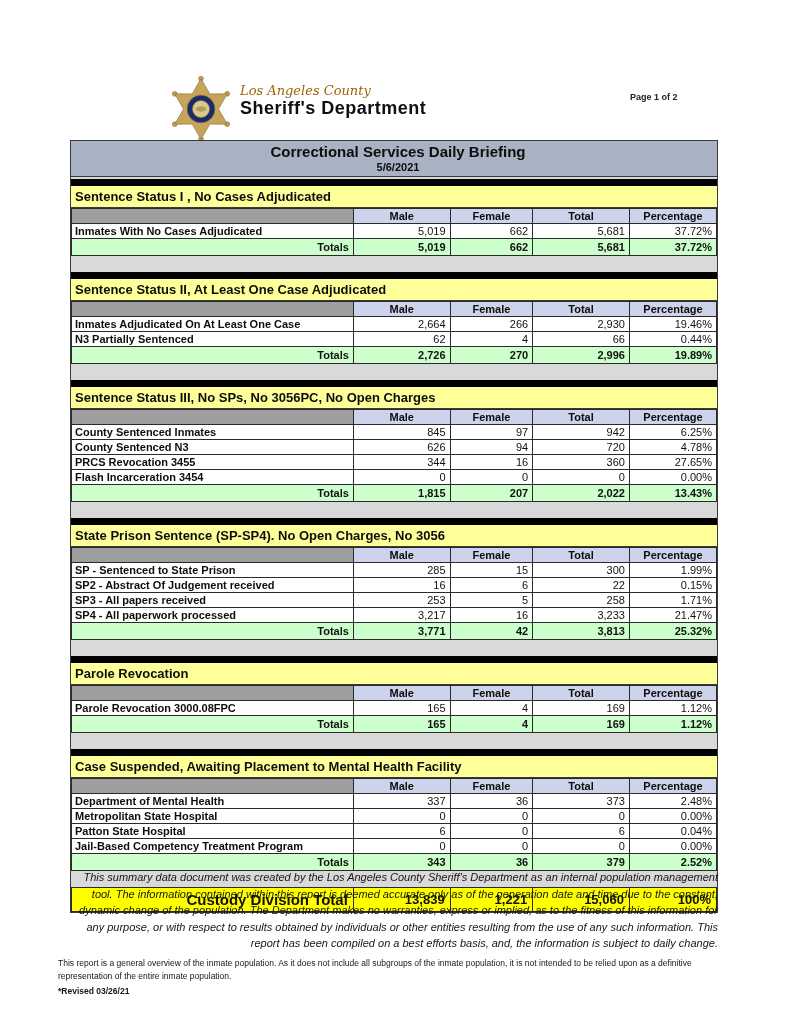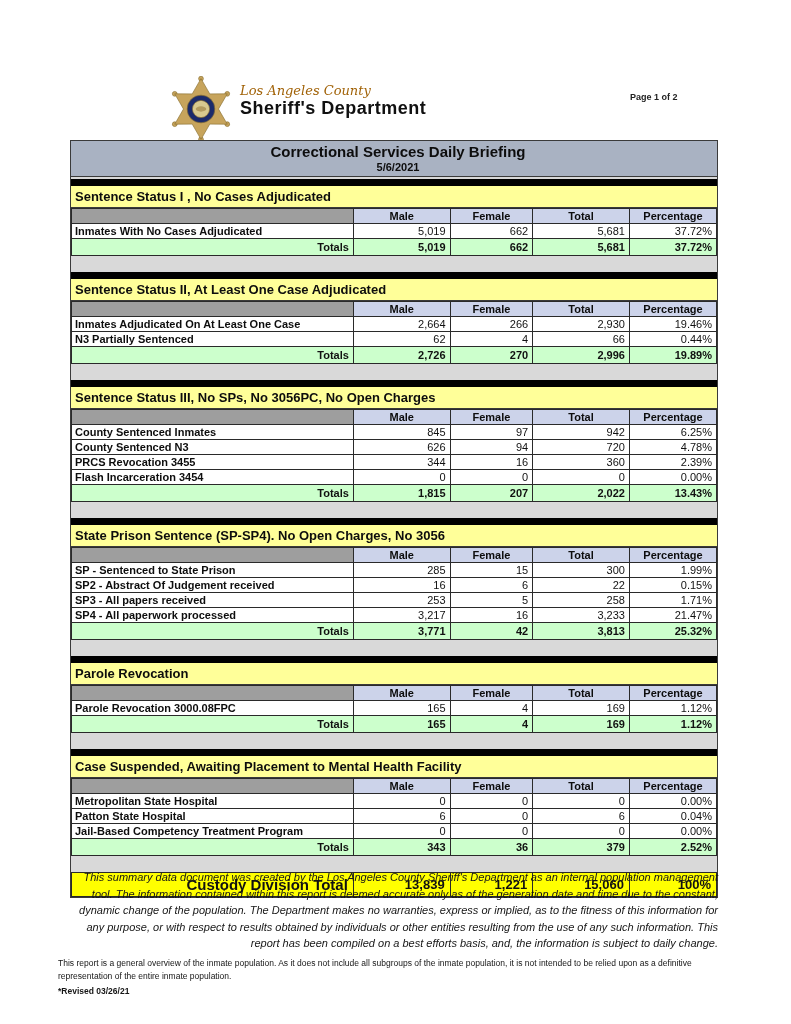--- a/index.html
+++ b/index.html
@@ -197,21 +197,21 @@
                 <td class="num">626</td>
                 <td class="num">94</td>
                 <td class="num">720</td>
                 <td class="num">4.78%</td>
               </tr>
               <tr>
                 <td class="lbl">PRCS Revocation 3455</td>
                 <td class="num">344</td>
                 <td class="num">16</td>
                 <td class="num">360</td>
-                <td class="num">2.39%</td>
+                <td class="num">27.65%</td>
               </tr>
               <tr>
                 <td class="lbl">Flash Incarceration 3454</td>
                 <td class="num">0</td>
                 <td class="num">0</td>
                 <td class="num">0</td>
                 <td class="num">0.00%</td>
               </tr>
               <tr class="totrow">
                 <td class="tot-lbl">Totals</td>
@@ -324,20 +324,27 @@
               <col class="col-w-total">
               <col class="col-w-pct">
             </colgroup>
             <tbody>
               <tr>
                 <th class="lbl-hd"></th>
                 <th class="col-hd">Male</th>
                 <th class="col-hd">Female</th>
                 <th class="col-hd">Total</th>
                 <th class="col-hd">Percentage</th>
+              </tr>
+              <tr>
+                <td class="lbl">Department of Mental Health</td>
+                <td class="num">337</td>
+                <td class="num">36</td>
+                <td class="num">373</td>
+                <td class="num">2.48%</td>
               </tr>
               <tr>
                 <td class="lbl">Metropolitan State Hospital</td>
                 <td class="num">0</td>
                 <td class="num">0</td>
                 <td class="num">0</td>
                 <td class="num">0.00%</td>
               </tr>
               <tr>
                 <td class="lbl">Patton State Hospital</td>

